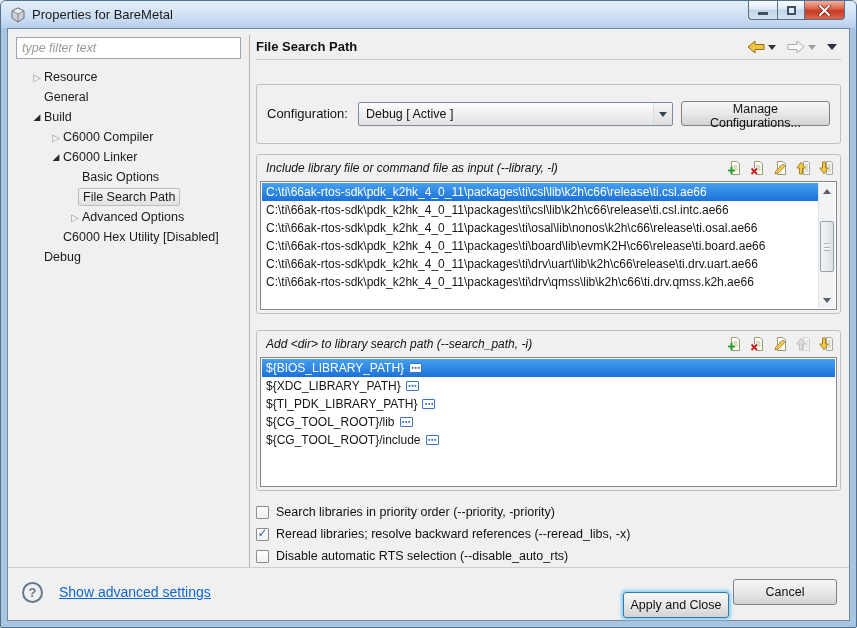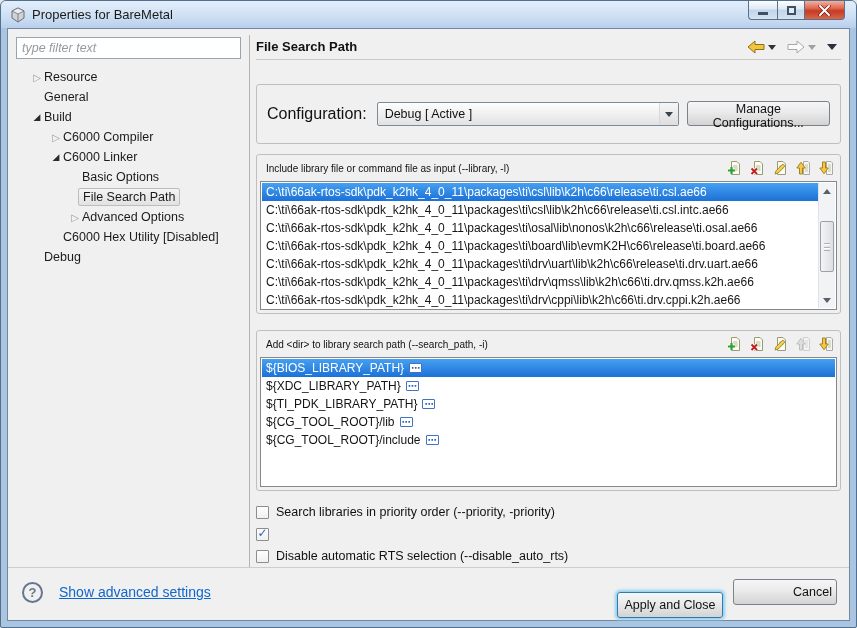--- a/index.html
+++ b/index.html
@@ -35,31 +35,31 @@
   .main-header{height:26px;display:flex;align-items:center;}
   .main-title{font-size:13px;font-weight:bold;color:#111;}
   .nav{margin-left:auto;display:flex;align-items:center;gap:3px;padding-right:4px;}
   .caret{width:0;height:0;border:4px solid transparent;border-top:5px solid #333;margin-top:5px;}
   .caret.dis{border-top-color:#a0a0a0;}
   .caret.menu{border:5px solid transparent;border-top:6px solid #2e2e3c;margin-top:6px;margin-left:8px;}
   .hline{height:1px;background:#c9c9c9;margin:0 0 0 0;}
   
   .group{border:1px solid #bfbfbf;border-radius:3px;background:#f0f0f0;}
   .config-group{margin-top:24px;height:66px;display:flex;align-items:center;padding:0 10px;}
-  .cfg-label{font-size:16px;color:#111;margin-right:10px;}
+  .cfg-label{font-size:13px;color:#111;margin-right:10px;}
   .combo{display:flex;align-items:center;width:316px;height:24px;border:1px solid #7c8a99;border-radius:2px;background:linear-gradient(#fefefe,#f1f1f1 45%,#e2e2e2);font-size:12.5px;color:#111;padding-left:7px;cursor:default;}
   .combo .sp{flex:1;}
   .combo-btn{width:19px;align-self:stretch;display:flex;align-items:center;justify-content:center;border-left:1px solid #d5dade;background:linear-gradient(#f6f6f6,#dedede);}
   .combo-arrow{width:0;height:0;border:4px solid transparent;border-top:5px solid #39434c;margin-top:5px;}
   .btn{height:25px;padding:0 4px;font-family:inherit;font-size:12.5px;color:#111;border:1px solid #7b828b;border-radius:3px;background:linear-gradient(#f6f6f6,#eaeaea 45%,#d3d3d3);}
   .manage-btn{margin-left:8px;}
   
   .list-group{margin-top:10px;display:flex;flex-direction:column;padding:0 3px 3px 3px;}
   .sec-header{height:26px;display:flex;align-items:center;padding:0 3px 0 6px;}
-  .sec-title{font-size:10px;color:#111;}
+  .sec-title{font-size:12px;color:#111;font-style:italic;}
   .tools{margin-left:auto;display:flex;align-items:center;gap:6px;}
   .tool{width:17px;height:17px;display:flex;align-items:center;justify-content:center;}
   .tool.dis{filter:grayscale(1);opacity:.45;}
   .listbox{position:relative;border:1px solid #828790;background:#fff;overflow:hidden;}
   .lb1{height:129px;}
   .lb2{height:130px;}
   .rows1{padding:1px 18px 0 1px;}
   .rows2{padding:1px 1px 0 1px;}
   .lrow{height:18px;line-height:18px;font-size:12px;color:#151515;white-space:nowrap;overflow:hidden;padding:0 4px;cursor:default;display:flex;align-items:center;}
   .lrow.selected{background:linear-gradient(180deg,#45a0f1 0%,#1c71d7 100%);color:#fff;}
@@ -79,21 +79,21 @@
   .cb{width:13px;height:13px;border:1px solid #8d8d8d;border-radius:1px;background:linear-gradient(#fefefe,#f0f0f0);margin-right:7px;display:inline-flex;align-items:center;justify-content:center;flex:0 0 auto;}
   .cb .mk{display:none;color:#2b5fb4;font-size:12px;font-weight:bold;line-height:10px;margin-top:-2px;}
   .cb.checked .mk{display:block;}
   
   .footer{height:53px;border-top:1px solid #cdcdcd;display:flex;align-items:center;padding:0 12px 4px 14px;background:#f0f0f0;flex:0 0 auto;}
   .help{width:21px;height:21px;border:2px solid #64778e;border-radius:50%;display:flex;align-items:center;justify-content:center;color:#64778e;font-weight:bold;font-size:13px;flex:0 0 auto;}
   .adv-link{margin-left:16px;font-size:14px;color:#1166cc;text-decoration:underline;cursor:pointer;}
   .fspacer{flex:1;}
   .btn.primary{border-color:#2e7cab;box-shadow:0 0 3px 2px #8fd0f2;}
   .btn.apply{width:106px;height:26px;margin-top:26px;}
-  .btn.cancel{width:104px;height:26px;margin-left:10px;text-align:right;}
+  .btn.cancel{width:104px;height:26px;margin-left:4px;}
 </style>
 </head>
 <body>
 
 <div class="win">
 
   <div class="titlebar">
     <svg class="title-icon" viewBox="0 0 16 16">
       <path d="M8 1l6 3v7l-6 4-6-4V4z" fill="#cfd3d8" stroke="#6a6f75" stroke-width="1"></path>
       <path d="M8 1l6 3-6 3-6-3z" fill="#eceef0" stroke="#6a6f75" stroke-width=".8"></path>
@@ -238,21 +238,20 @@
             </div>
           </div>
           <div class="listbox lb1">
             <div class="rows1">
               <div class="lrow selected">C:\ti\66ak-rtos-sdk\pdk_k2hk_4_0_11\packages\ti\csl\lib\k2h\c66\release\ti.csl.ae66</div>
               <div class="lrow">C:\ti\66ak-rtos-sdk\pdk_k2hk_4_0_11\packages\ti\csl\lib\k2h\c66\release\ti.csl.intc.ae66</div>
               <div class="lrow">C:\ti\66ak-rtos-sdk\pdk_k2hk_4_0_11\packages\ti\osal\lib\nonos\k2h\c66\release\ti.osal.ae66</div>
               <div class="lrow">C:\ti\66ak-rtos-sdk\pdk_k2hk_4_0_11\packages\ti\board\lib\evmK2H\c66\release\ti.board.ae66</div>
               <div class="lrow">C:\ti\66ak-rtos-sdk\pdk_k2hk_4_0_11\packages\ti\drv\uart\lib\k2h\c66\release\ti.drv.uart.ae66</div>
               <div class="lrow">C:\ti\66ak-rtos-sdk\pdk_k2hk_4_0_11\packages\ti\drv\qmss\lib\k2h\c66\ti.drv.qmss.k2h.ae66</div>
-              <div class="lrow">C:\ti\66ak-rtos-sdk\pdk_k2hk_4_0_11\packages\ti\drv\cppi\lib\k2h\c66\ti.drv.cppi.k2h.ae66</div>
             </div>
             <div class="vscroll">
               <div class="sarr">
                   <span class="up"></span>
                 </div>
               <div class="strack">
                 <div class="sthumb">
                     <span class="grip"></span>
                   </div>
               </div>
@@ -334,20 +333,21 @@
 
         <div class="opts">
           <div class="opt-row">
             <span class="cb"></span>
             <span>Search libraries in priority order (--priority, -priority)</span>
           </div>
           <div class="opt-row">
             <span class="cb checked">
                 <span class="mk">✓</span>
               </span>
+            <span>Reread libraries; resolve backward references (--reread_libs, -x)</span>
           </div>
           <div class="opt-row">
             <span class="cb"></span>
             <span>Disable automatic RTS selection (--disable_auto_rts)</span>
           </div>
         </div>
 
       </div>
     </div>
 

